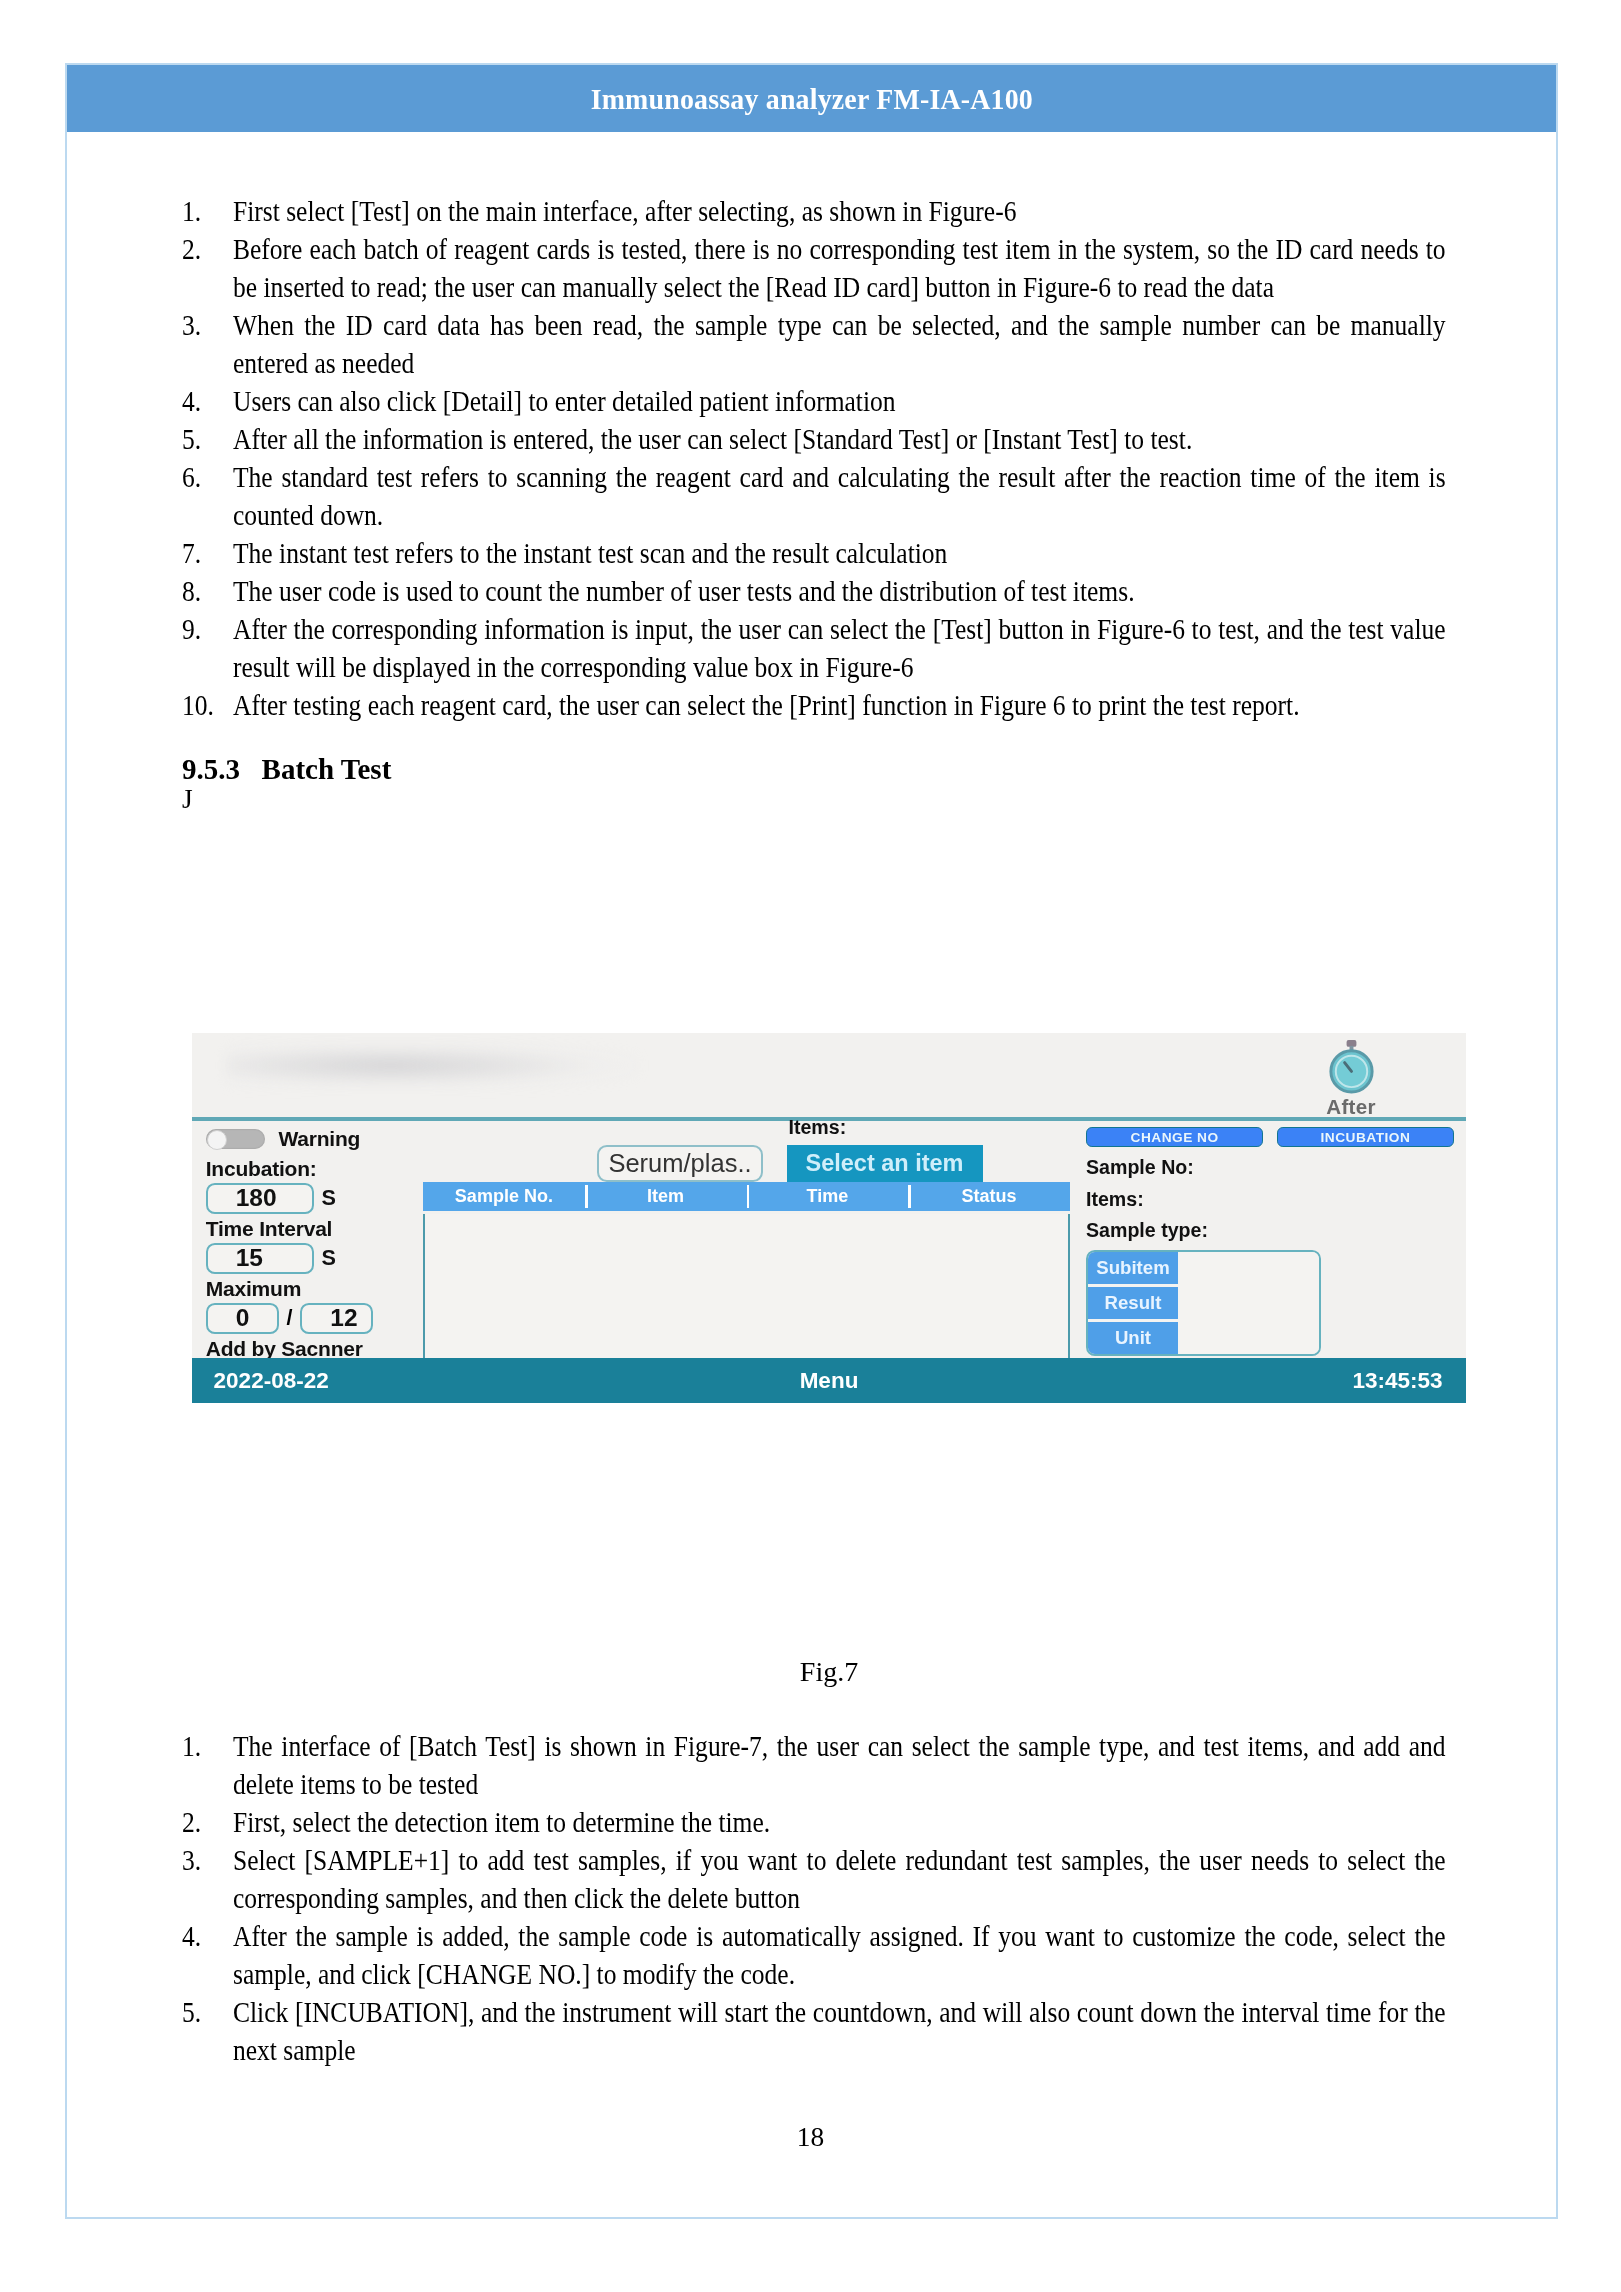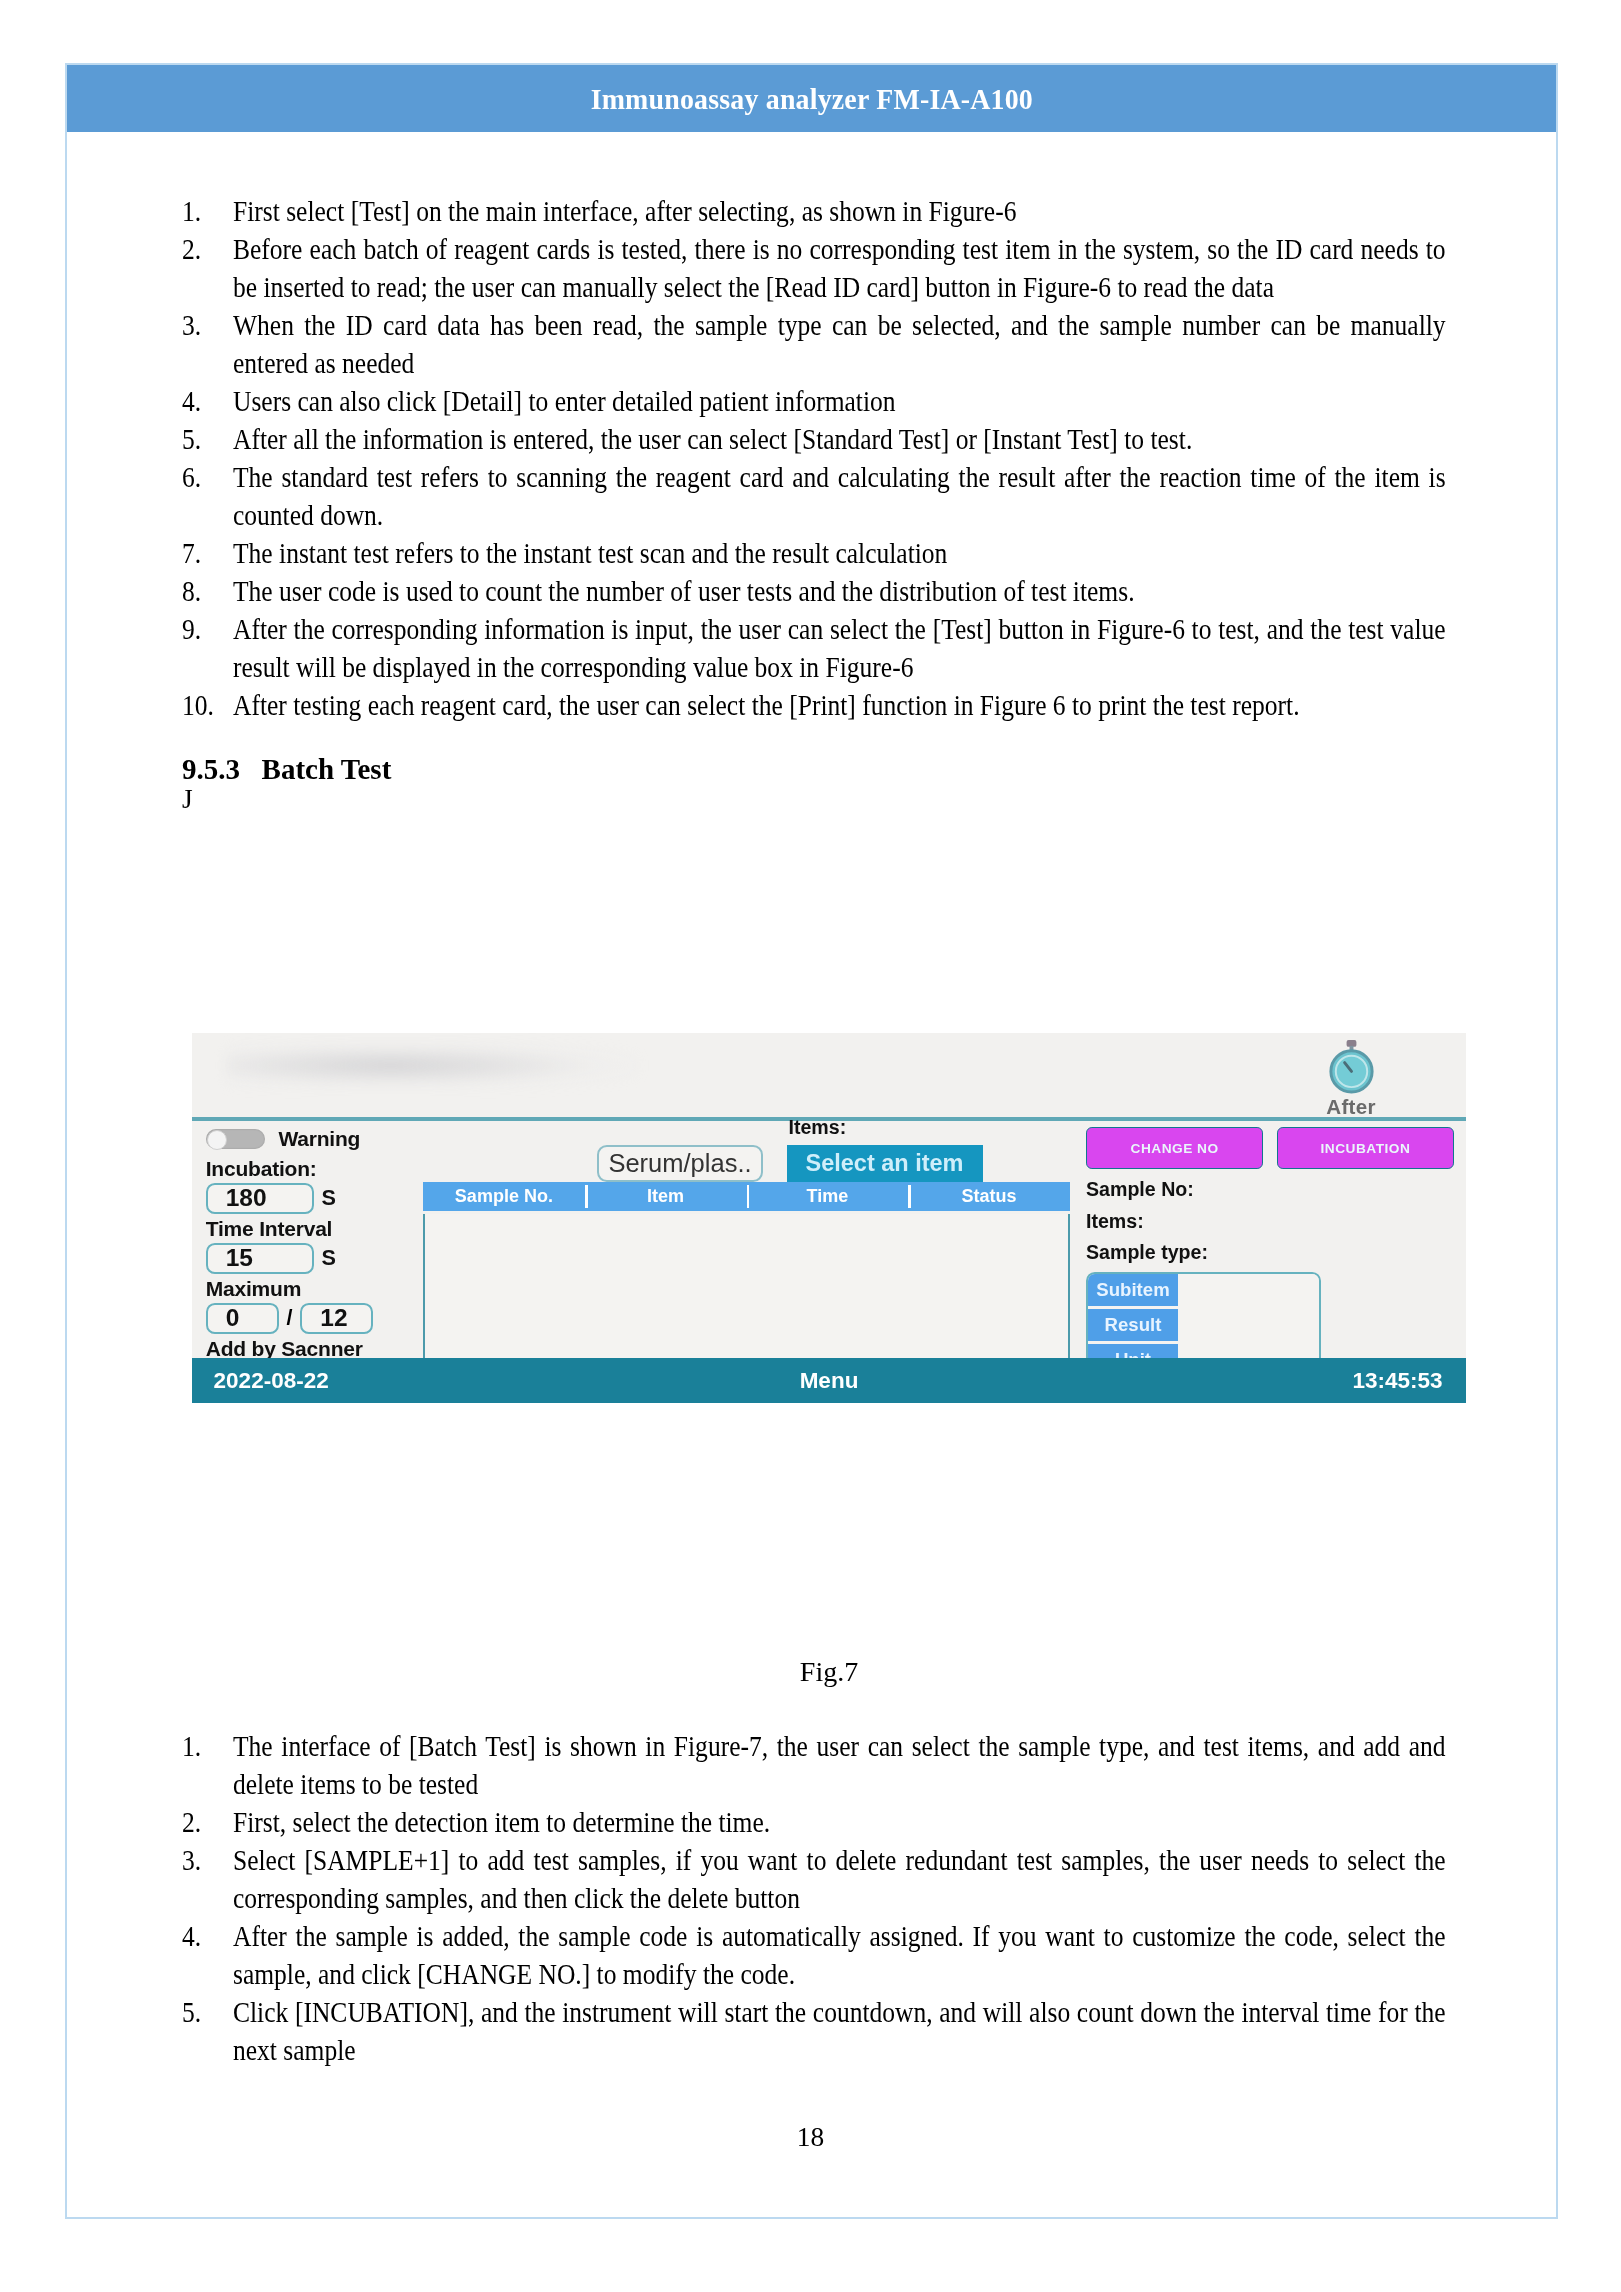--- a/index.html
+++ b/index.html
@@ -193,21 +193,21 @@
     margin: 2px 0 2.9px 0;
   }
   .num-box {
     min-width: 108px;
     height: 31px;
     border: 2px solid #66b2bf;
     border-radius: 8.8px;
     background: #f4f3f1;
     display: flex;
     align-items: center;
-    padding-left: 18px;
+    padding-left: 28px;
     box-sizing: border-box;
     font-size: 24.5px;
     font-weight: bold;
     color: #111;
   }
   .num-box.small { min-width: 73px; }
   .unit-s {
     font-size: 21.6px;
     font-weight: bold;
     color: #111;
@@ -309,22 +309,22 @@
   
   .dev-right {
     position: absolute;
     left: 894px;
     top: 94px;
     width: 368px;
   }
   .right-btn-row { display: flex; gap: 13.7px; }
   .right-btn {
     flex: 1;
-    height: 42px;
-    background: #d946ef;
+    height: 20px;
+    background: #3b82f6;
     border: 1px solid #12758f;
     border-radius: 5.9px;
     color: #eaf6fb;
     font-size: 13.7px;
     font-weight: bold;
     letter-spacing: 0.5px;
     display: flex;
     align-items: center;
     justify-content: center;
     box-sizing: border-box;

